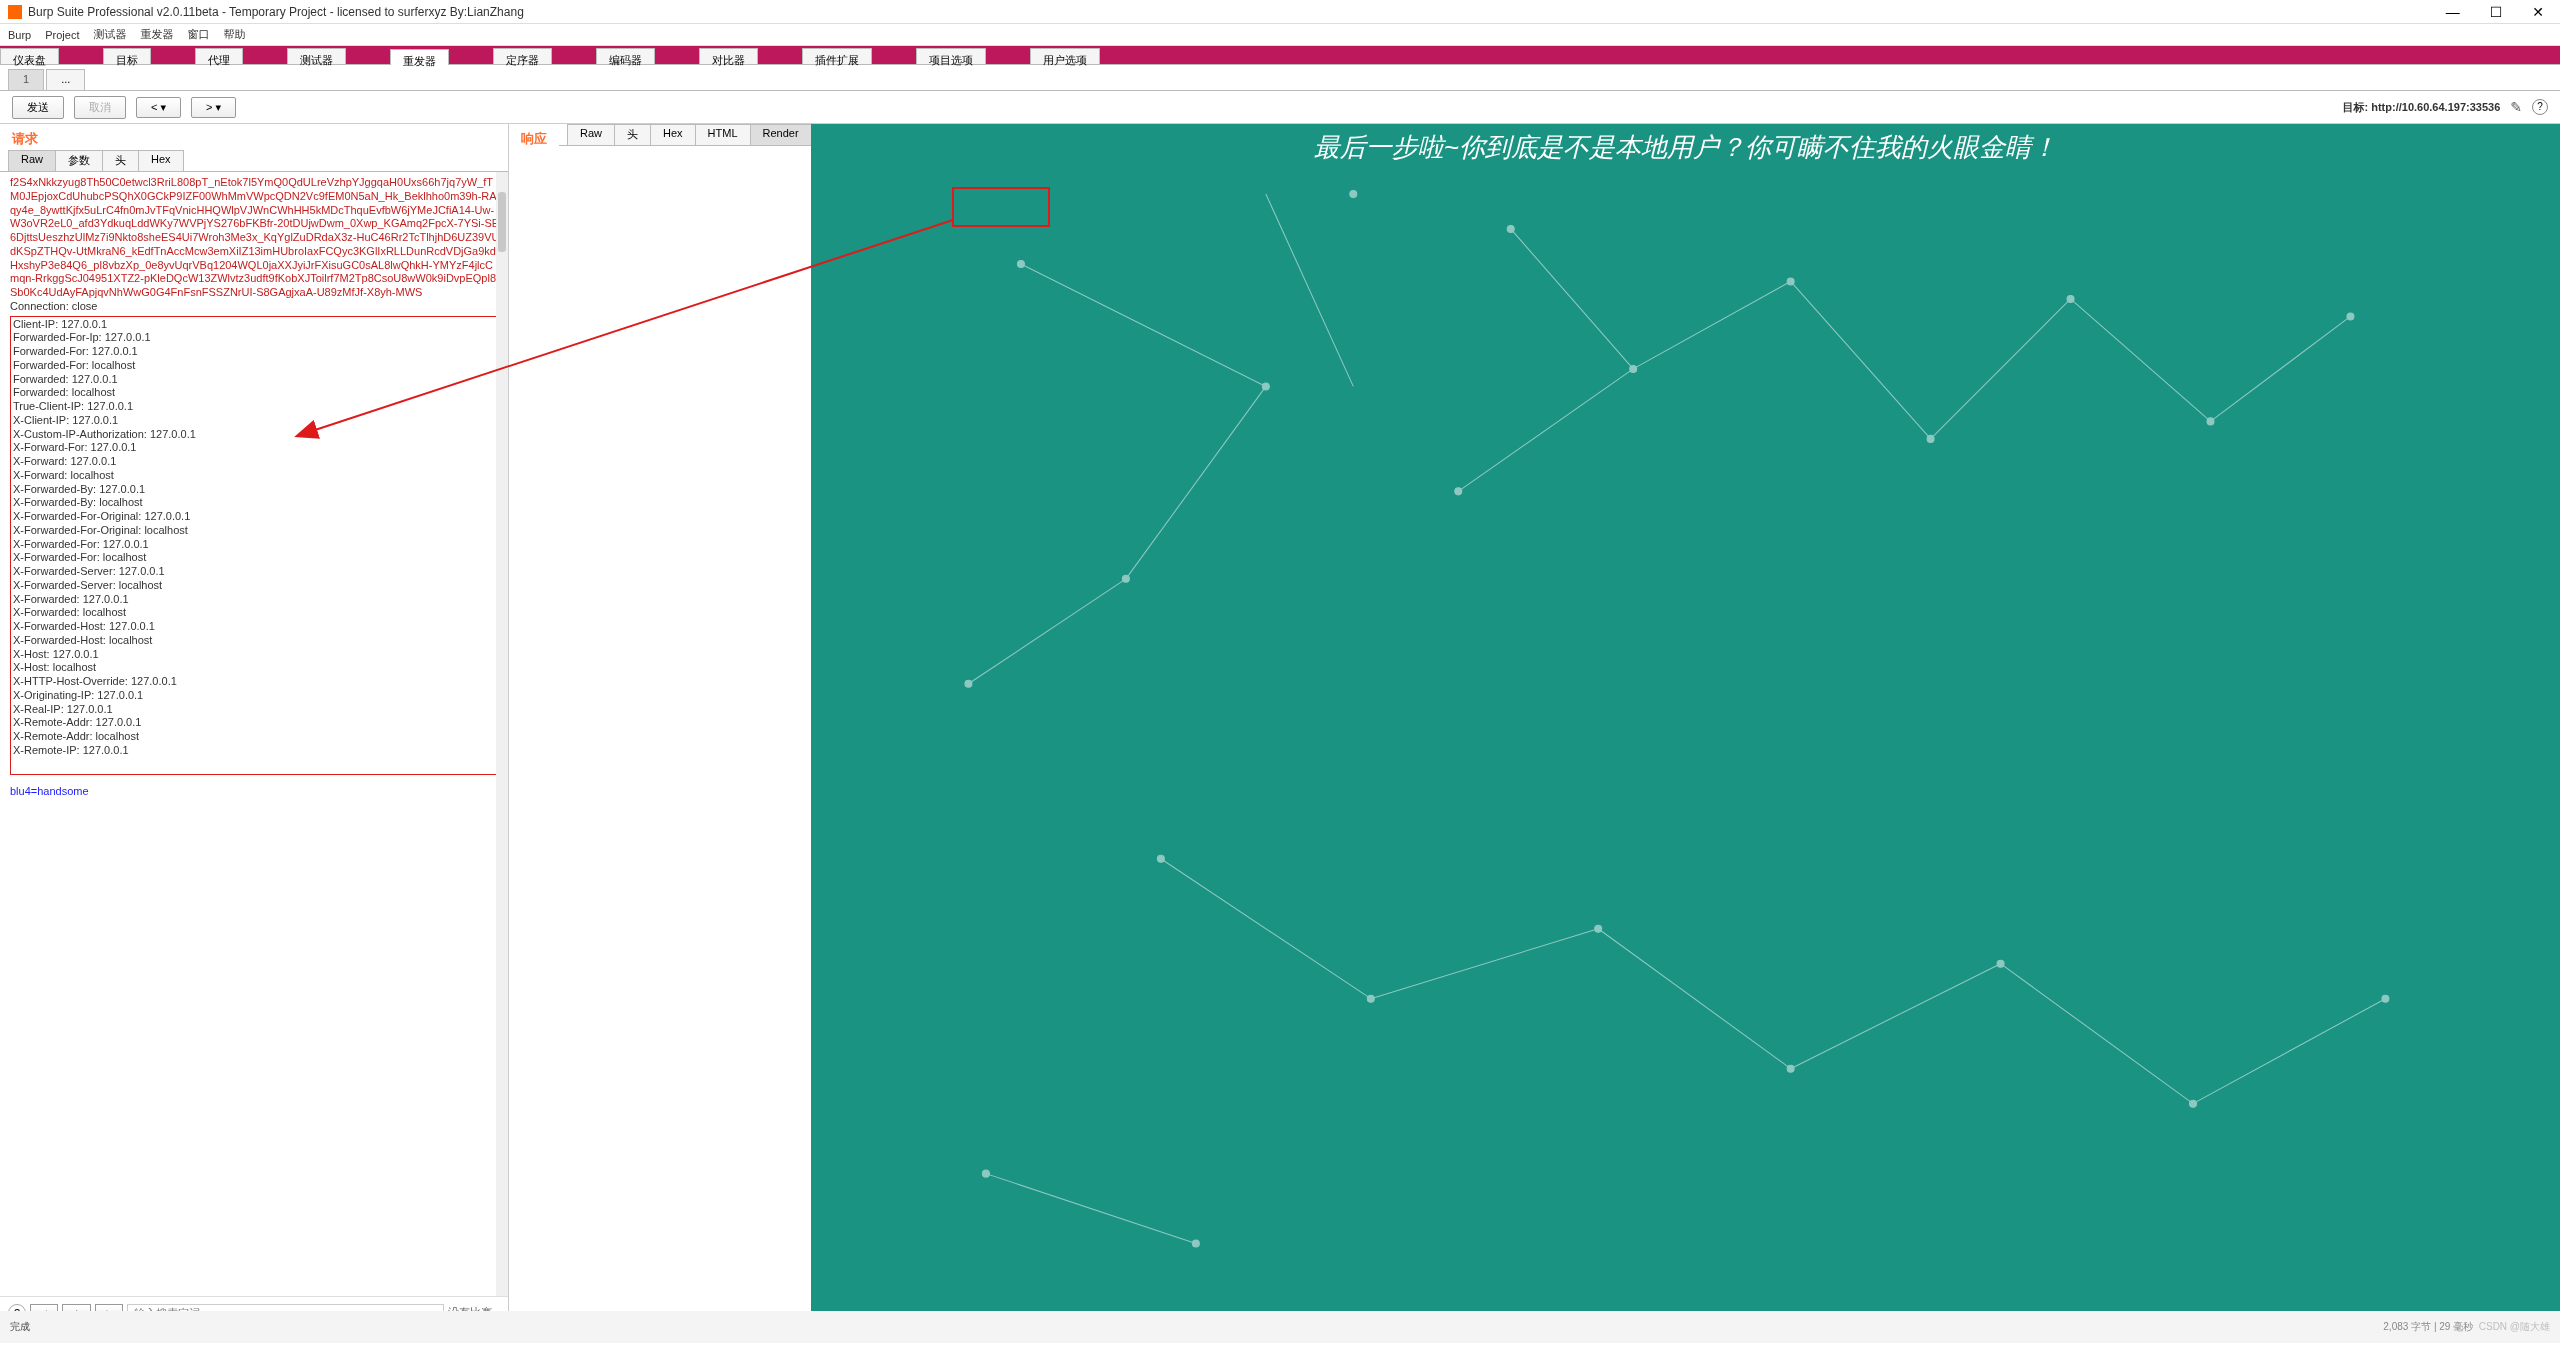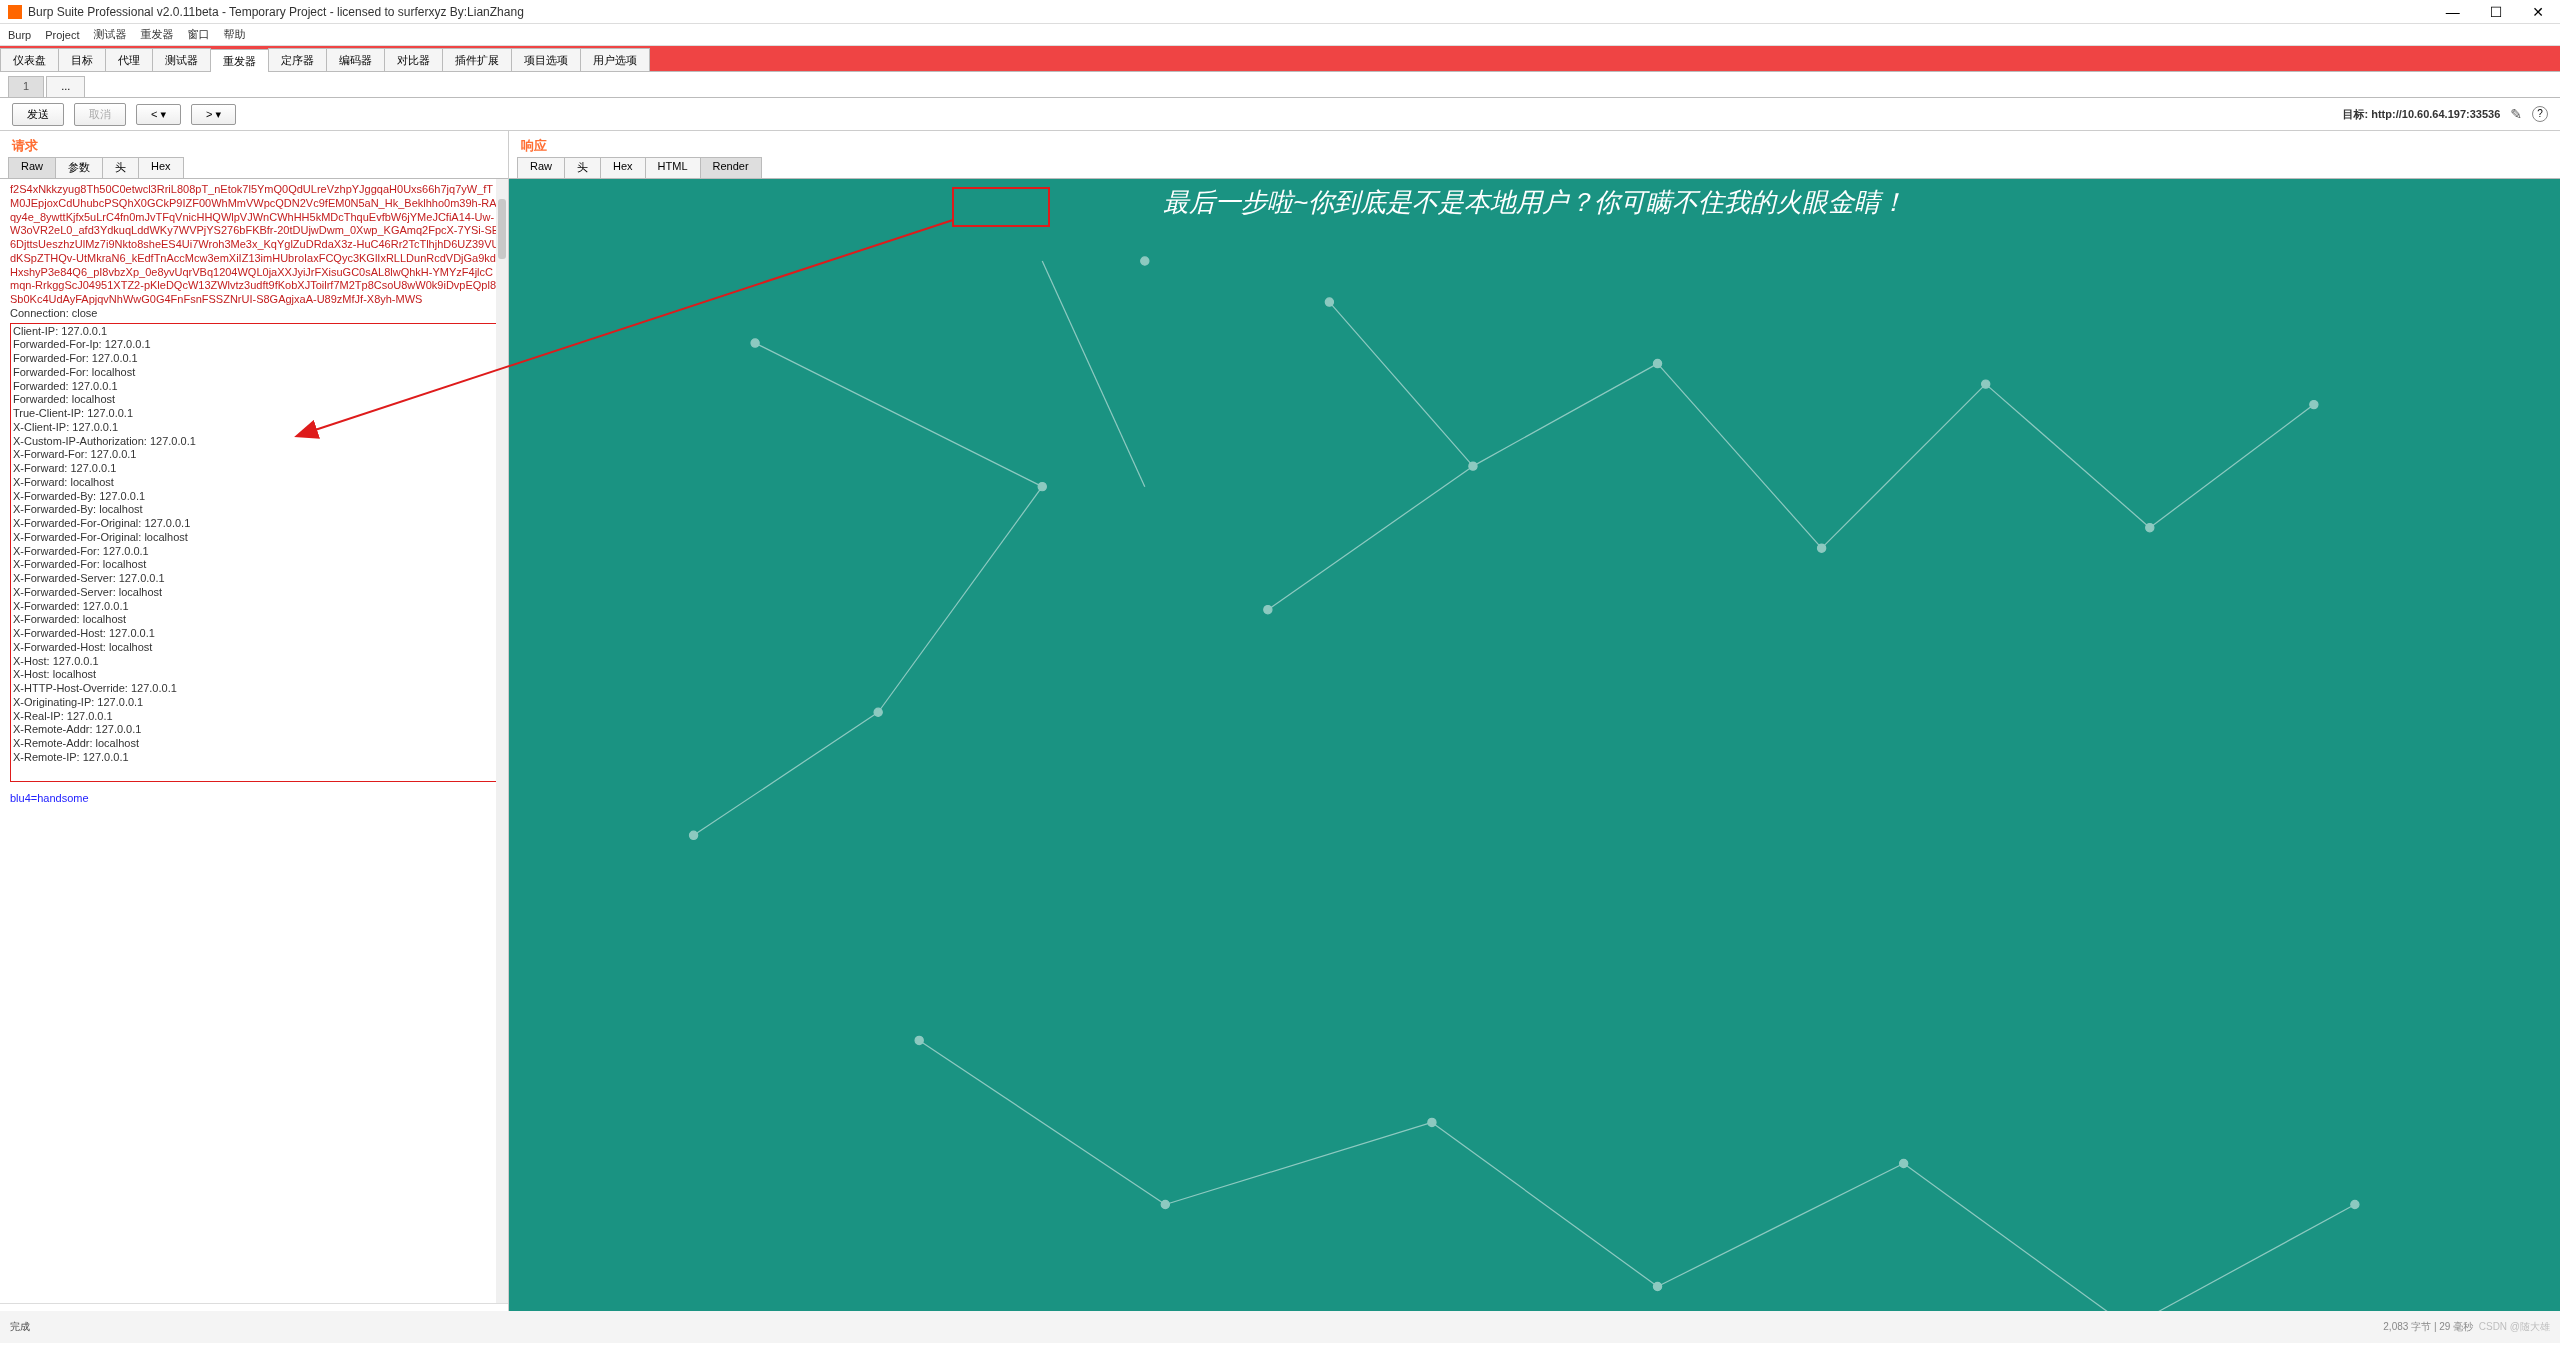--- a/index.html
+++ b/index.html
@@ -4,34 +4,34 @@
 <style>
 * { margin: 0; padding: 0; box-sizing: border-box; font-family: "Microsoft YaHei", Arial, sans-serif; }
 body { width: 2560px; height: 1359px; transform-origin: 0 0; position: relative; background: #fff; overflow: hidden; }
 .titlebar { height: 24px; display: flex; align-items: center; padding: 0 8px; background: #fff; border-bottom: 1px solid #ddd; }
 .titlebar .logo { width: 14px; height: 14px; background: #ff6600; margin-right: 6px; }
 .title { font-size: 12px; color: #333; flex: 1; }
 .winctrl { display: flex; gap: 30px; padding-right: 8px; }
 .winctrl span { cursor: pointer; font-size: 14px; }
 .menubar { height: 22px; display: flex; align-items: center; padding: 0 8px; font-size: 11px; color: #333; border-bottom: 1px solid #ddd; }
 .menubar span { margin-right: 14px; cursor: pointer; }
-.maintabs { height: 26px; display: flex; background: #ef4444; border-bottom: 1px solid #bbb; }
+.maintabs { height: 19px; display: flex; background: #be185d; border-bottom: 1px solid #bbb; gap: 45px; }
 .maintabs .tab { padding: 4px 12px 2px; font-size: 11px; border: 1px solid #bbb; border-bottom: none; background: #f5f5f5; margin-right: -1px; cursor: pointer; margin-top: 2px; }
 .maintabs .tab.active { background: #fff; position: relative; top: 1px; }
 .subtabs { height: 26px; display: flex; background: #fff; border-bottom: 1px solid #bbb; padding-left: 8px; padding-top: 4px; }
 .subtabs .tab { padding: 3px 14px; font-size: 11px; border: 1px solid #bbb; border-bottom: none; background: #f5f5f5; margin-right: 2px; cursor: pointer; }
 .subtabs .tab.active { background: #dedede; color: #555; }
 .tbrow { height: 32px; display: flex; align-items: center; padding: 4px 12px; gap: 10px; }
 .btn { padding: 3px 14px; font-size: 11px; border: 1px solid #999; background: linear-gradient(#fff,#eee); border-radius: 2px; cursor: pointer; }
 .btn.dis { color: #aaa; }
 .tbrow .sp { flex: 1; }
 .target { font-size: 11px; color: #333; }
 .splitpane { display: flex; height: calc(1359px - 30px - 22px - 26px - 26px - 32px - 18px); border-top: 1px solid #ccc; }
 .lhs { width: 509px; display: flex; flex-direction: column; border-right: 1px solid #ccc; position: relative; }
-.rhs { flex: 1; display: flex; flex-direction: column; }
+.rhs { flex: 1; display: flex; flex-direction: row; }
 .pane-title { font-size: 13px; color: #ff6e33; padding: 6px 12px 2px; font-weight: bold; }
 .viewtabs { height: 22px; display: flex; padding-left: 8px; border-bottom: 1px solid #bbb; }
 .viewtabs .vt { padding: 2px 12px; font-size: 11px; border: 1px solid #bbb; border-bottom: none; background: #f5f5f5; margin-right: -1px; cursor: pointer; }
 .viewtabs .vt.active { background: #dedede; }
 .reqbody { flex: 1; overflow: auto; padding: 4px 8px 4px 10px; font-family: "Courier New", monospace; font-size: 11px; line-height: 1.25; position: relative; }
 .redtxt { color: #c31e1e; word-break: break-all; }
 .bluetxt { color: #2020ff; }
 .hdrs { color: #333; }
 .redbox { border: 1px solid #de1b1b; padding: 1px 2px 16px; margin-top: 2px; }
 .searchrow { display: flex; align-items: center; padding: 4px 8px; gap: 4px; border-top: 1px solid #ddd; height: 32px; }

